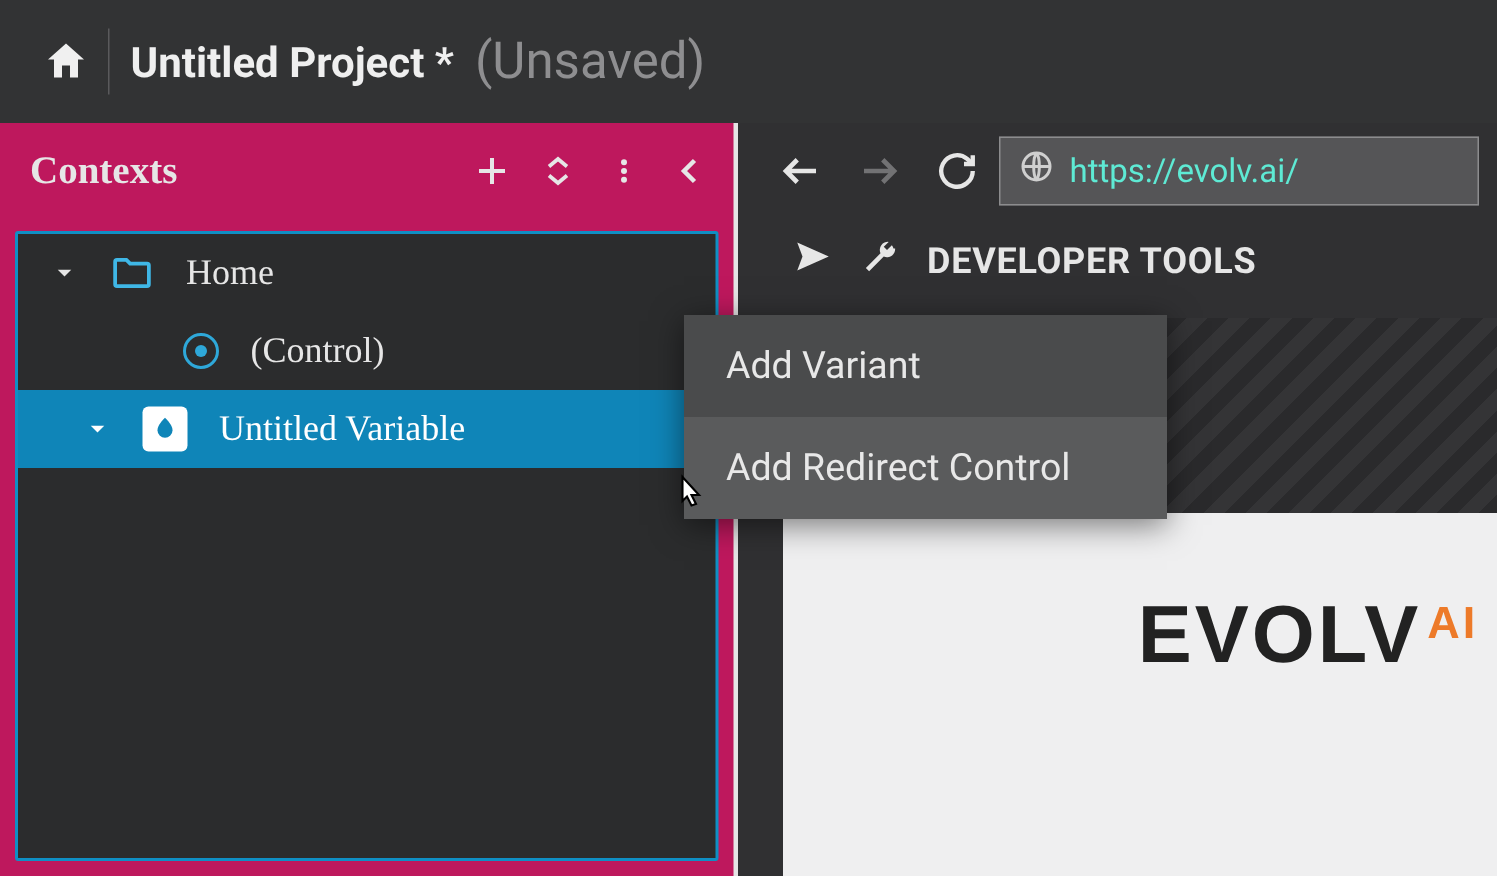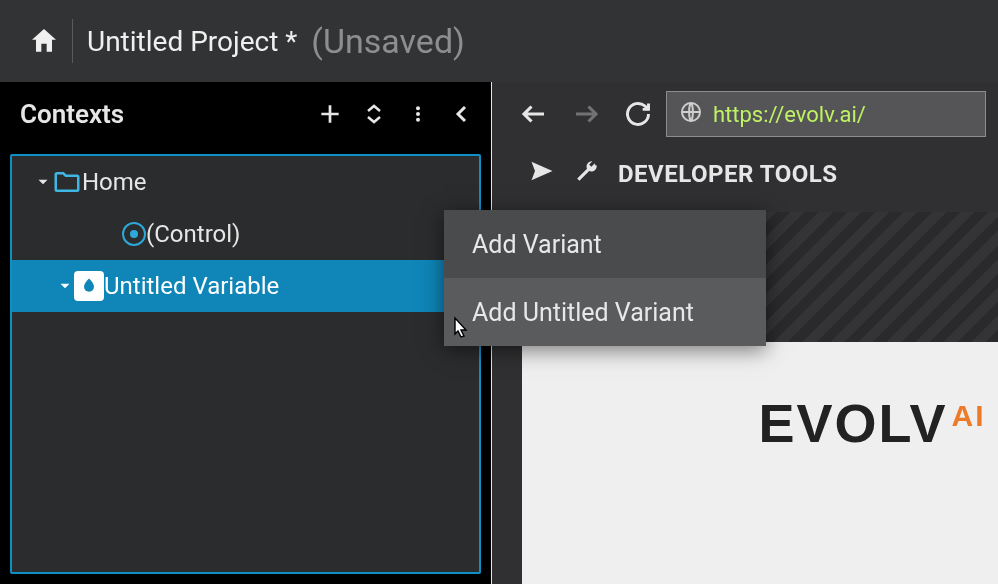--- a/index.html
+++ b/index.html
@@ -13,29 +13,30 @@
     color: #e6e6e6;
   }
   .home-btn {
     width: 48px; height: 48px;
     display: flex; align-items: center; justify-content: center;
     color: #f0f0f0;
   }
   .topbar-divider {
     width: 1px; height: 44px; background: #5a5a5c; margin: 0 14px 0 4px;
   }
-  .project-title { font-size: 28px; font-weight: 400; color: #efefef; }
+  .project-title { font-size: 28px; font-weight: 700; color: #efefef; }
   .project-unsaved { font-size: 34px; color: #8e8e90; margin-left: 14px; }
 
   .main {
     display: flex; height: calc(584px - 82px);
   }
   .sidebar {
-    width: 492px; background: #000000; color: #e6e6e6; position: relative;
-    border-right: 1px solid #e5e5e5;
+    width: 492px; background: #be185d; color: #e6e6e6; position: relative;
+    border-right: 3px solid #e5e5e5;
+    font-family: Liberation Serif, serif;
   }
   .panel-header {
     height: 64px; display: flex; align-items: center; justify-content: space-between;
     padding: 0 10px 0 20px;
   }
   .panel-title { font-size: 26px; font-weight: 600; }
   .panel-actions { display: flex; gap: 6px; align-items: center; }
   .icon-btn {
     width: 38px; height: 38px; display: flex; align-items: center; justify-content: center;
     color: #e6e6e6; border-radius: 4px;
@@ -43,21 +44,21 @@
 
   .tree {
     margin: 8px 10px 10px 10px;
     border: 2px solid #0f8fc4;
     border-radius: 2px;
     background: #2b2c2d;
     height: 420px;
     position: relative;
   }
   .tree-row {
-    display: flex; align-items: center; height: 52px; gap: 0;
+    display: flex; align-items: center; height: 52px; gap: 21px;
     font-size: 24px; font-weight: 400; color: #e6e6e6;
   }
   .row-home { padding-left: 22px; }
   .row-var { padding-left: 44px; background: #0f85b8; color: #fff; }
   .row-control { padding-left: 110px; }
   .chev { display: inline-flex; }
   .folder-icon { display: inline-flex; color: #3fb7e6; }
   .var-icon-box {
     width: 30px; height: 30px; border-radius: 4px; background: #fff;
     display: flex; align-items: center; justify-content: center;
@@ -73,21 +74,21 @@
   }
   .right-toolbar {
     height: 64px; display: flex; align-items: center; gap: 4px; padding: 0 12px 0 18px;
     color: #e6e6e6;
   }
   .nav-btn { width: 48px; height: 48px; display: flex; align-items: center; justify-content: center; color: #e6e6e6; }
   .nav-btn.disabled { color: #727274; }
   .url-bar {
     flex: 1; height: 46px; background: #555557; border: 1px solid #8c8c8e;
     display: flex; align-items: center; gap: 10px; padding: 0 12px;
-    color: #bef264; font-size: 22px;
+    color: #5eead4; font-size: 22px;
   }
   .globe { color: #cfcfcf; }
 
   .dev-row {
     height: 56px; display: flex; align-items: center; gap: 18px; padding-left: 36px;
     color: #e6e6e6; font-size: 24px; font-weight: 700; letter-spacing: 0.5px; text-align: center;
   }
 
   .canvas-wrap {
     position: absolute; left: 30px; right: 0; top: 130px; bottom: 0;
@@ -102,21 +103,21 @@
     display: flex; align-items: flex-start; justify-content: center;
   }
   .logo-wrap {
     margin-top: 50px; display: flex; align-items: baseline; font-weight: 800;
     letter-spacing: 2px;
   }
   .logo-evolv { font-size: 54px; color: #222; font-family: Arial, sans-serif; }
   .logo-ai { font-size: 30px; color: #ed7a29; margin-left: 4px; font-family: Arial, sans-serif; font-weight: 800; position: relative; top: -16px; }
 
   .context-menu {
-    position: absolute; left: 444px; top: 210px; width: 322px;
+    position: absolute; left: 456px; top: 210px; width: 322px;
     background: #4a4b4c; box-shadow: 0 4px 20px rgba(0,0,0,0.5);
     z-index: 50;
   }
   .menu-item {
     height: 68px; display: flex; align-items: center; padding: 0 28px;
     font-size: 25px; color: #e8e8e8;
   }
   .menu-item.hover { background: #5a5b5c; }
 
   .cursor {
@@ -255,20 +256,20 @@
           <span class="logo-evolv">EVOLV</span>
           <span class="logo-ai">AI</span>
         </div>
       </div>
     </div>
   </div>
 </div>
 
 <div class="context-menu">
   <div class="menu-item">Add Variant</div>
-  <div class="menu-item hover">Add Untitled Variant</div>
+  <div class="menu-item hover">Add Redirect Control</div>
 </div>
 
 <div class="cursor">
   <svg width="28" height="32" viewBox="0 0 28 32">
     <path d="M9 4v16l3-3 3 6 3-1-3-6h5L9 4z" fill="#fff" stroke="#000" stroke-width="1.4"></path>
   </svg>
 </div>
 
 </body></html>

